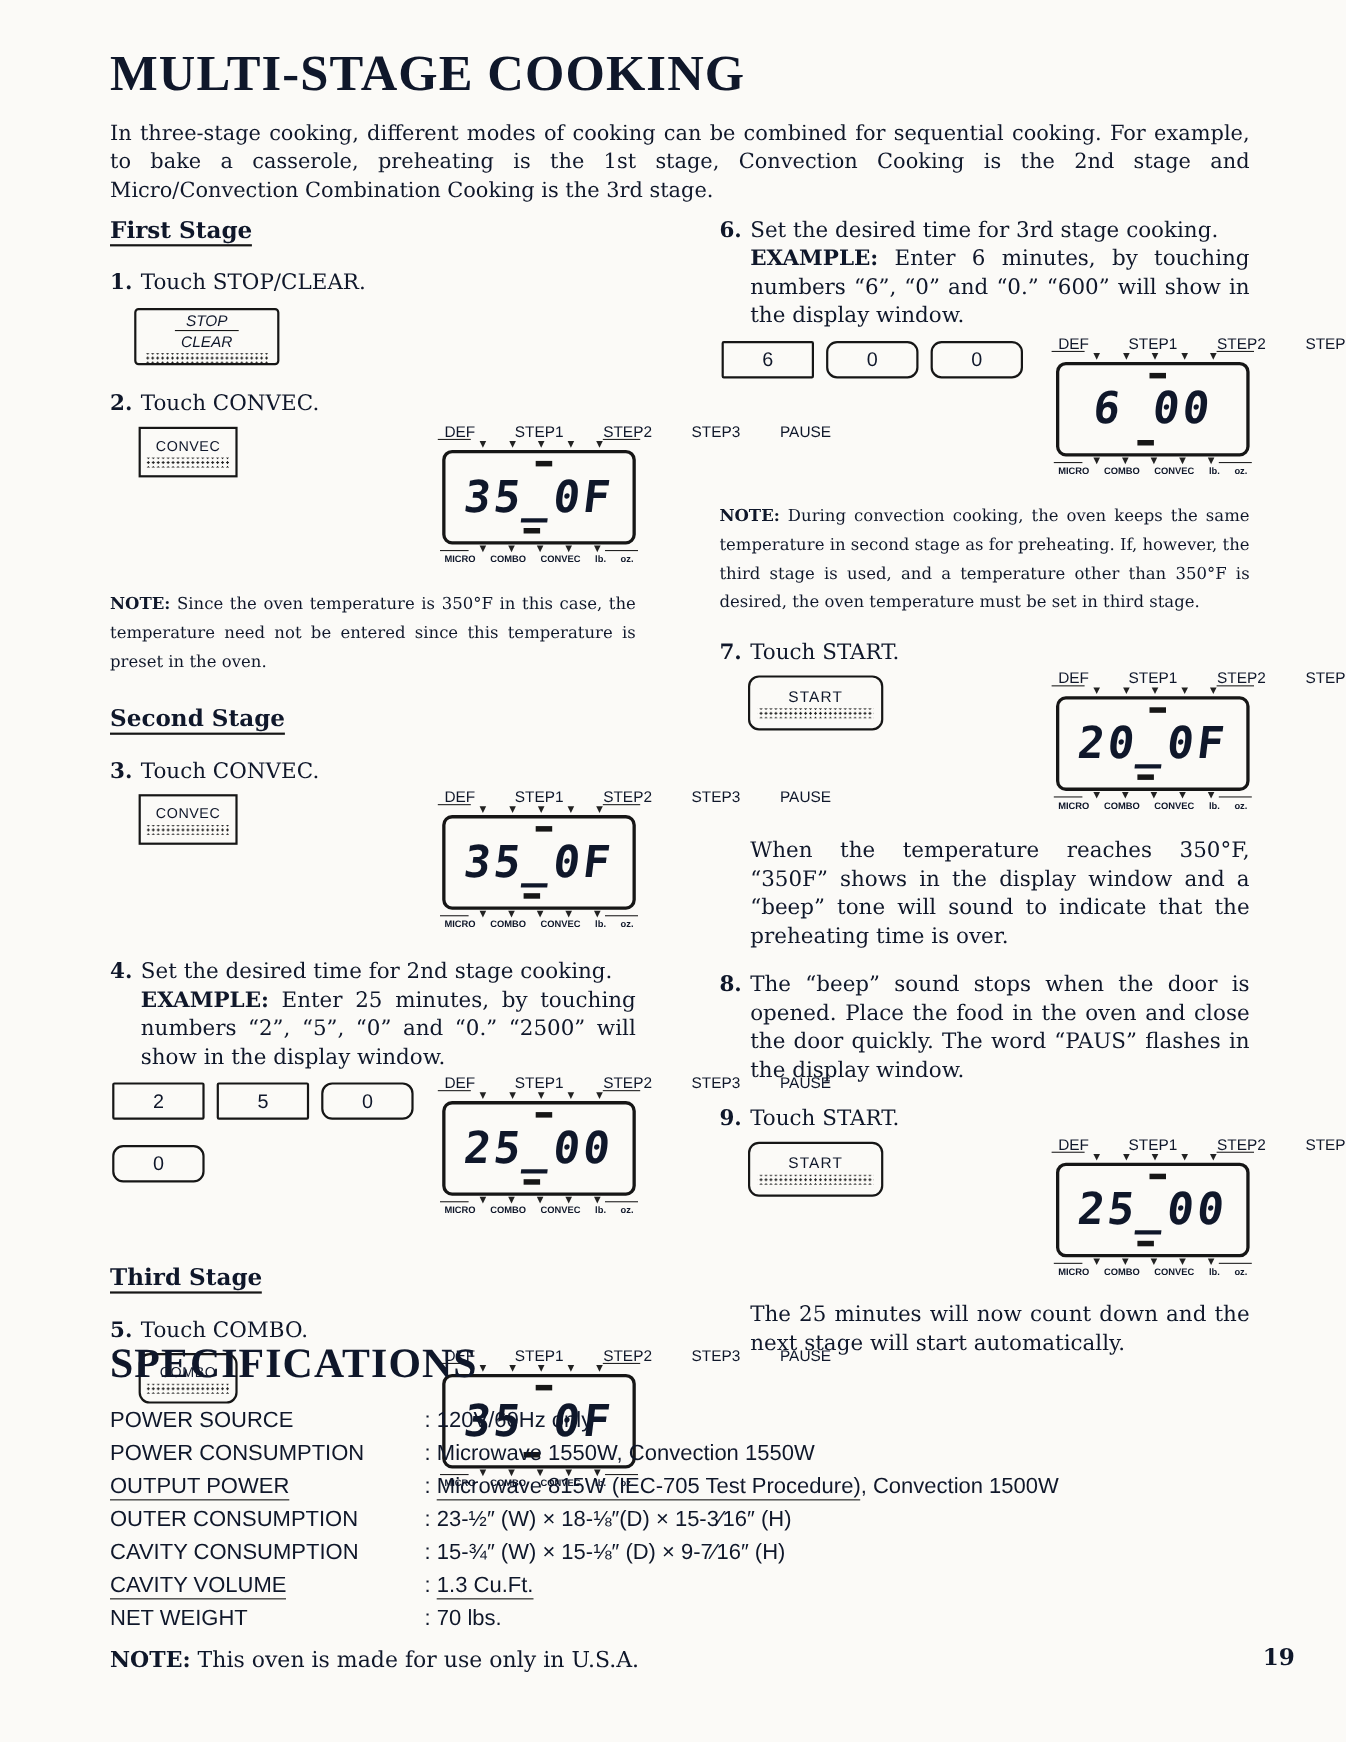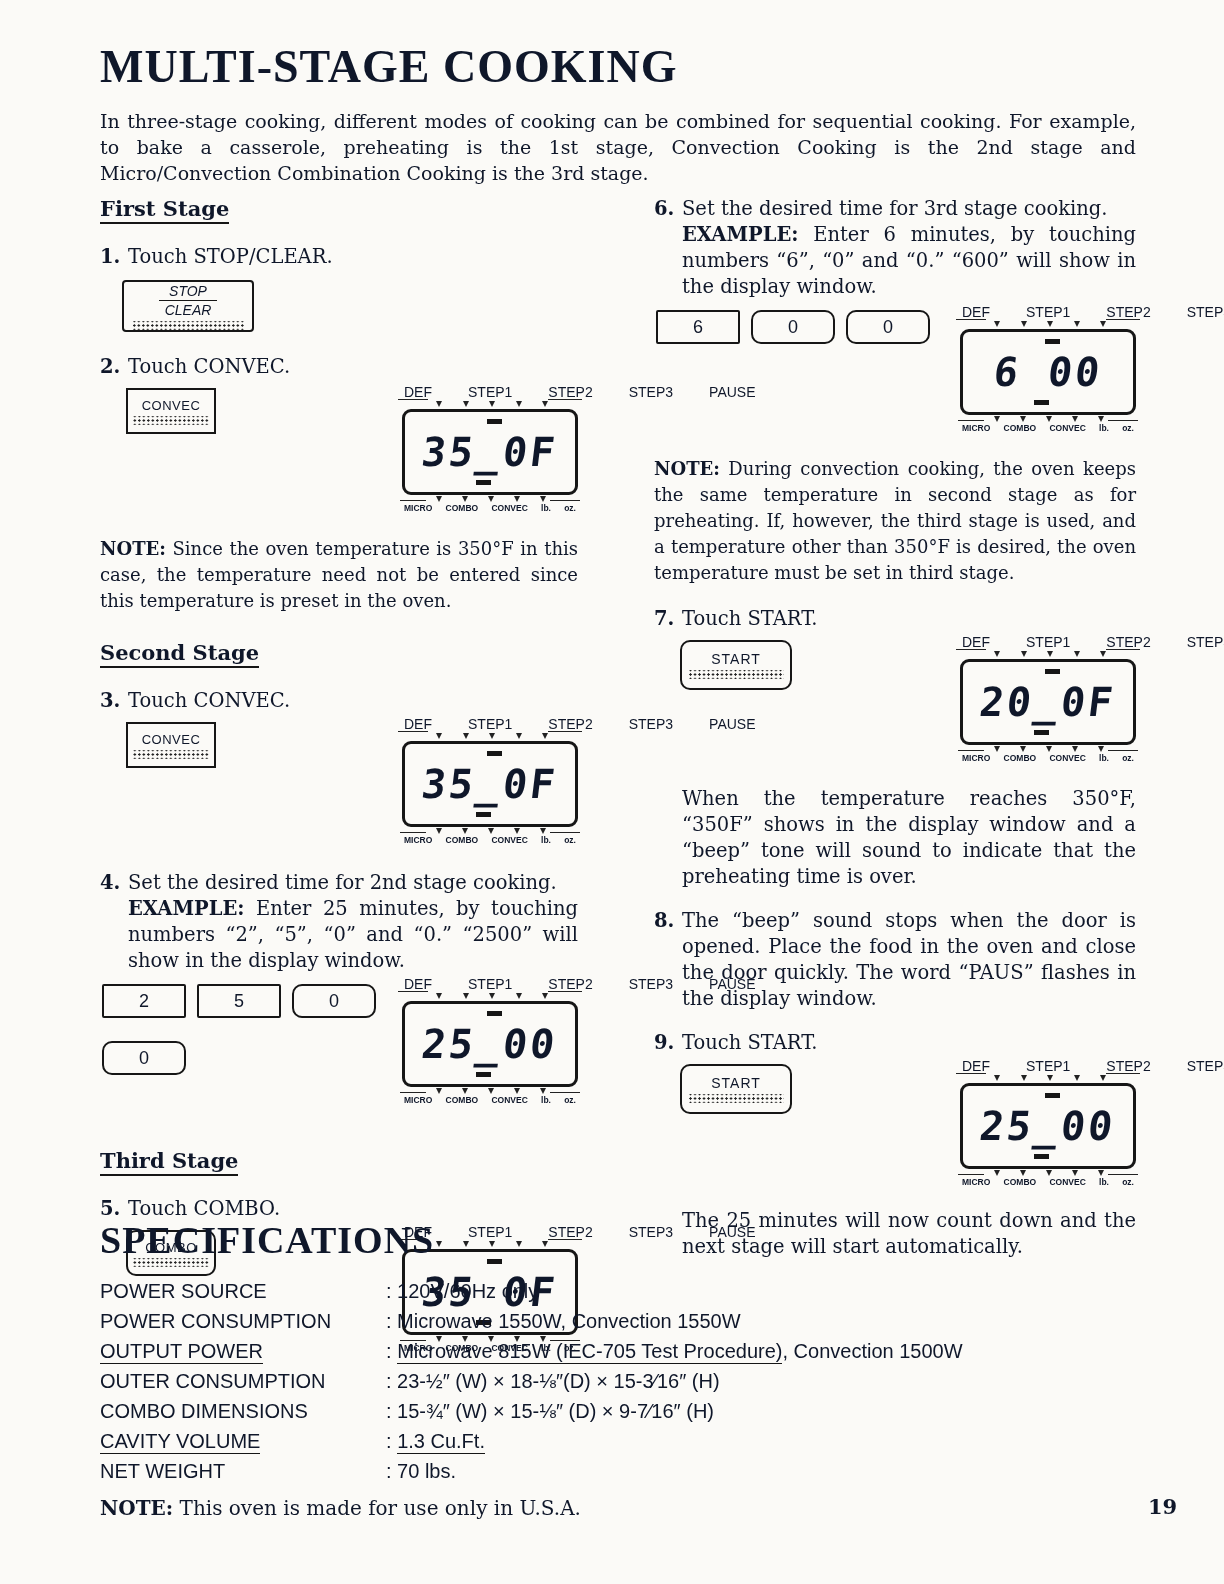--- a/index.html
+++ b/index.html
@@ -28,21 +28,21 @@
   .stage-head{
     font-size:21px;font-weight:bold;
     border-bottom:2px solid #161616;
     display:inline-block;padding-bottom:1px;margin:0 0 10px 0;
   }
   .step{display:flex;font-size:19.5px;line-height:26px;margin-top:10px;}
   .step .num{font-weight:bold;flex:0 0 28px;}
   .step .stext{flex:1;text-align:justify;}
   .example{margin-left:28px;font-size:19.5px;line-height:26px;text-align:justify;}
   .example b{font-weight:bold;}
-  .note-p{font-size:18px;line-height:26px;text-align:justify;margin-top:16px;}
+  .note-p{font-size:15px;line-height:26px;text-align:justify;margin-top:16px;}
   .note-p b{font-weight:bold;}
   .indent-p{margin-left:28px;font-size:19.5px;line-height:26px;text-align:justify;margin-top:12px;}
   
   .zone{position:relative;}
   .pad{
     border:2.5px solid #161616;background:#fbfaf7;
     display:flex;flex-direction:column;align-items:center;justify-content:center;
     font-family:"Liberation Sans", sans-serif;
     box-sizing:border-box;
   }
@@ -51,21 +51,21 @@
     background-image:radial-gradient(#222 1px, transparent 1.3px);
     background-size:4.5px 4.5px;background-position:center;
   }
   .k-rd{border-radius:10px;}
   .k-sq{border-radius:2px;}
   .stopclear{width:132px;height:52px;margin:10px 0 0 22px;border-radius:4px;font-style:italic;}
   .stopclear .l1{font-size:14px;border-bottom:1.5px solid #161616;padding:0 10px 1px 10px;}
   .stopclear .l2{font-size:14px;padding-top:1px;}
   .modekey{width:90px;height:46px;margin:8px 0 0 26px;}
   .modekey .klabel{font-size:13px;letter-spacing:0.5px;}
-  .startkey{width:112px;height:50px;margin:8px 0 0 26px;border-radius:10px;}
+  .startkey{width:123px;height:50px;margin:8px 0 0 26px;border-radius:10px;}
   .startkey .klabel{font-size:14px;letter-spacing:1px;}
   .digitrow{display:flex;gap:11px;margin:10px 0 0 2px;flex-wrap:wrap;width:300px;}
   .digit{
     width:84px;height:34px;border:2.5px solid #161616;background:#fbfaf7;
     display:flex;align-items:center;justify-content:center;
     font-family:"Liberation Sans", sans-serif;font-size:18px;
     box-sizing:border-box;
   }
   .digit.row2{margin-top:12px;}
   
@@ -527,21 +527,21 @@
     </div>
     <div class="spec-row">
       <span class="spec-label"><span class="u">OUTPUT POWER</span></span>
       <span class="spec-val"><span>: </span><span class="u">Microwave 815W (IEC-705 Test Procedure)</span><span>,  Convection 1500W</span></span>
     </div>
     <div class="spec-row">
       <span class="spec-label">OUTER CONSUMPTION</span>
       <span class="spec-val">: 23-½″ (W) × 18-⅛″(D) × 15-3⁄16″ (H)</span>
     </div>
     <div class="spec-row">
-      <span class="spec-label">COMBO DIMENSIONS</span>
+      <span class="spec-label">CAVITY CONSUMPTION</span>
       <span class="spec-val">: 15-¾″ (W) × 15-⅛″ (D) × 9-7⁄16″ (H)</span>
     </div>
     <div class="spec-row">
       <span class="spec-label"><span class="u">CAVITY VOLUME</span></span>
       <span class="spec-val"><span>: </span><span class="u">1.3 Cu.Ft.</span></span>
     </div>
     <div class="spec-row">
       <span class="spec-label">NET WEIGHT</span>
       <span class="spec-val">: 70 lbs.</span>
     </div>

